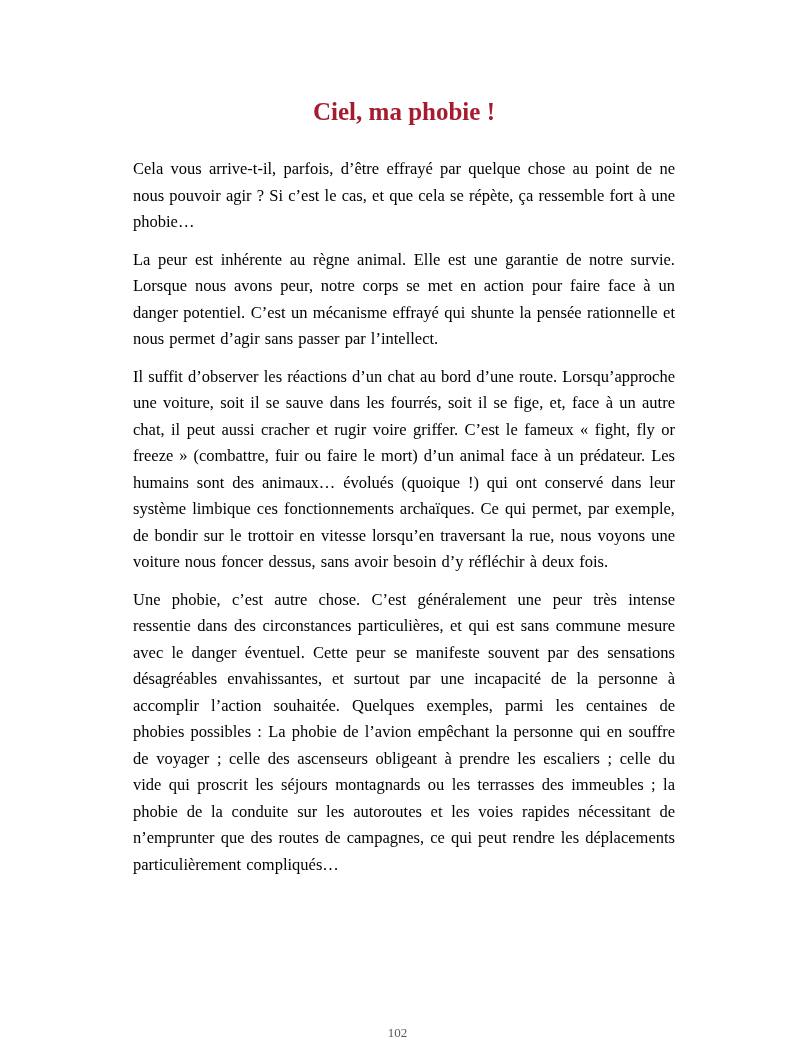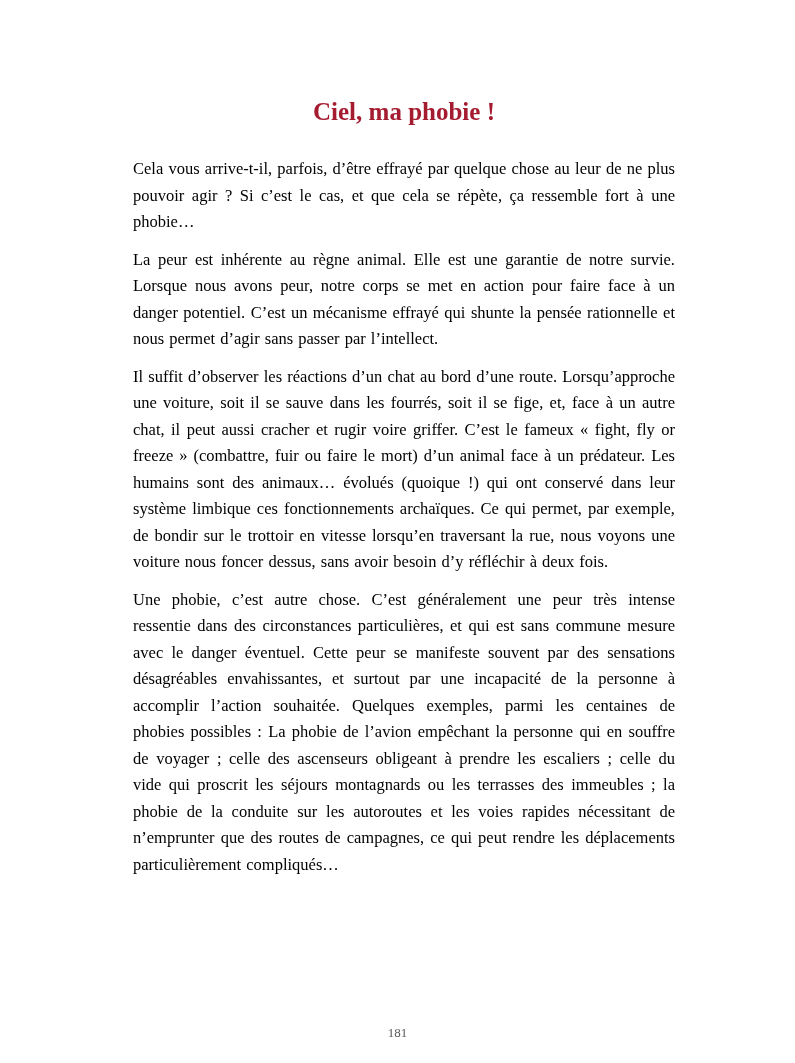--- a/index.html
+++ b/index.html
@@ -44,20 +44,20 @@
     font-family: "Liberation Serif", "DejaVu Serif", serif;
   }
 </style>
 </head>
 <body>
 
 <div class="page">
   <h1 class="title" style="color: rgb(165, 28, 48);">Ciel, ma phobie !</h1>
 
   <div class="body-text">
-    <p>Cela vous arrive-t-il, parfois, d’être effrayé par quelque chose au leur de ne plus pouvoir agir ? Si c’est le cas, et que cela se répète, ça ressemble fort à une phobie…</p>
+    <p>Cela vous arrive-t-il, parfois, d’être effrayé par quelque chose au point de ne nous pouvoir agir ? Si c’est le cas, et que cela se répète, ça ressemble fort à une phobie…</p>
     <p>La peur est inhérente au règne animal. Elle est une garantie de notre survie. Lorsque nous avons peur, notre corps se met en action pour faire face à un danger potentiel. C’est un mécanisme effrayé qui shunte la pensée rationnelle et nous permet d’agir sans passer par l’intellect.</p>
     <p>Il suffit d’observer les réactions d’un chat au bord d’une route. Lorsqu’approche une voiture, soit il se sauve dans les fourrés, soit il se fige, et, face à un autre chat, il peut aussi cracher et rugir voire griffer. C’est le fameux « fight, fly or freeze » (combattre, fuir ou faire le mort) d’un animal face à un prédateur. Les humains sont des animaux… évolués (quoique !) qui ont conservé dans leur système limbique ces fonctionnements archaïques. Ce qui permet, par exemple, de bondir sur le trottoir en vitesse lorsqu’en traversant la rue, nous voyons une voiture nous foncer dessus, sans avoir besoin d’y réfléchir à deux fois.</p>
     <p>Une phobie, c’est autre chose. C’est généralement une peur très intense ressentie dans des circonstances particulières, et qui est sans commune mesure avec le danger éventuel. Cette peur se manifeste souvent par des sensations désagréables envahissantes, et surtout par une incapacité de la personne à accomplir l’action souhaitée. Quelques exemples, parmi les centaines de phobies possibles : La phobie de l’avion empêchant la personne qui en souffre de voyager ; celle des ascenseurs obligeant à prendre les escaliers ; celle du vide qui proscrit les séjours montagnards ou les terrasses des immeubles ; la phobie de la conduite sur les autoroutes et les voies rapides nécessitant de n’emprunter que des routes de campagnes, ce qui peut rendre les déplacements particulièrement compliqués…</p>
   </div>
 
-  <div class="page-number">181</div>
+  <div class="page-number">102</div>
 </div>
 
 </body></html>

